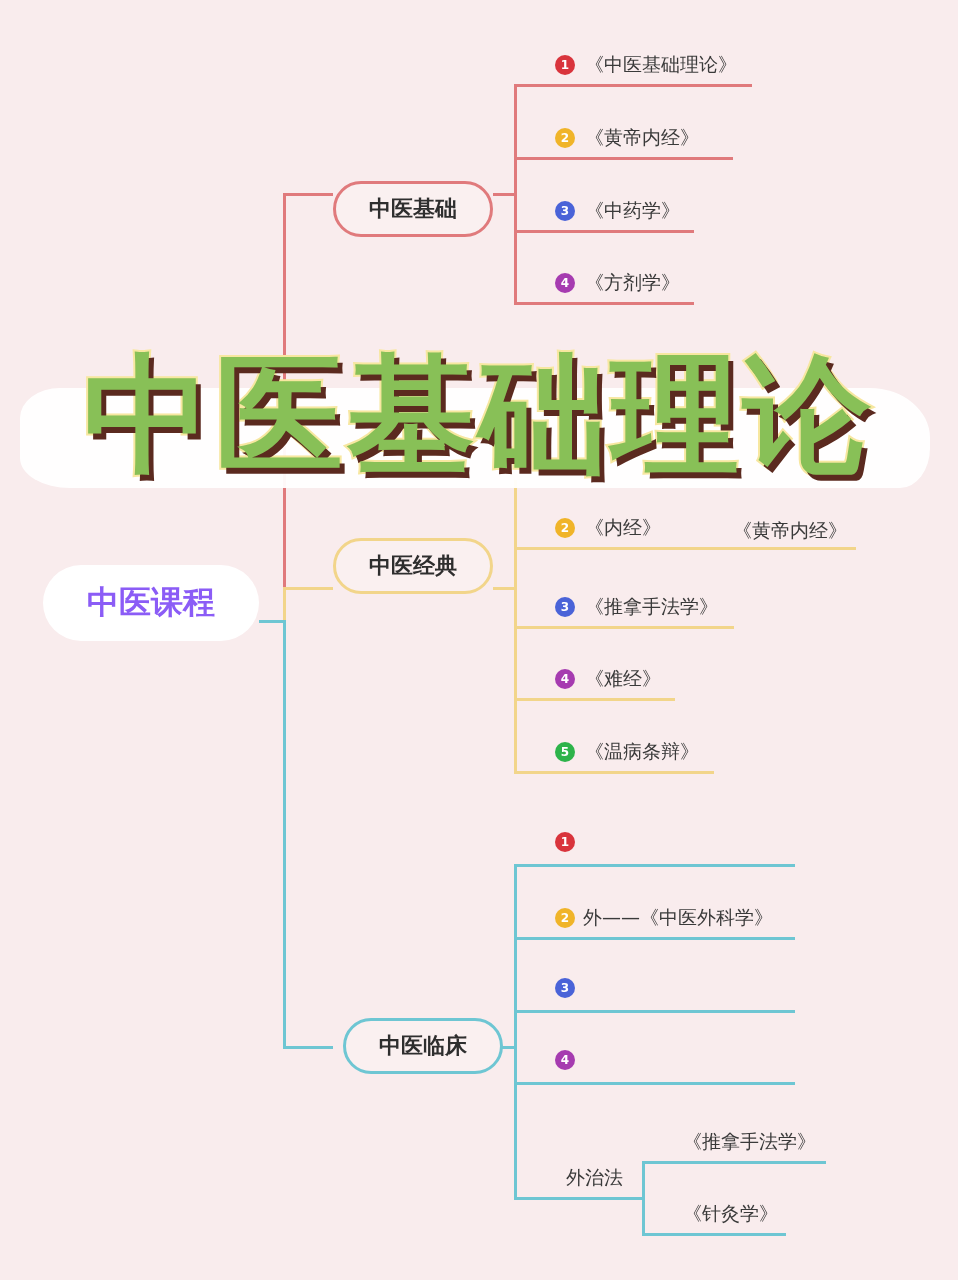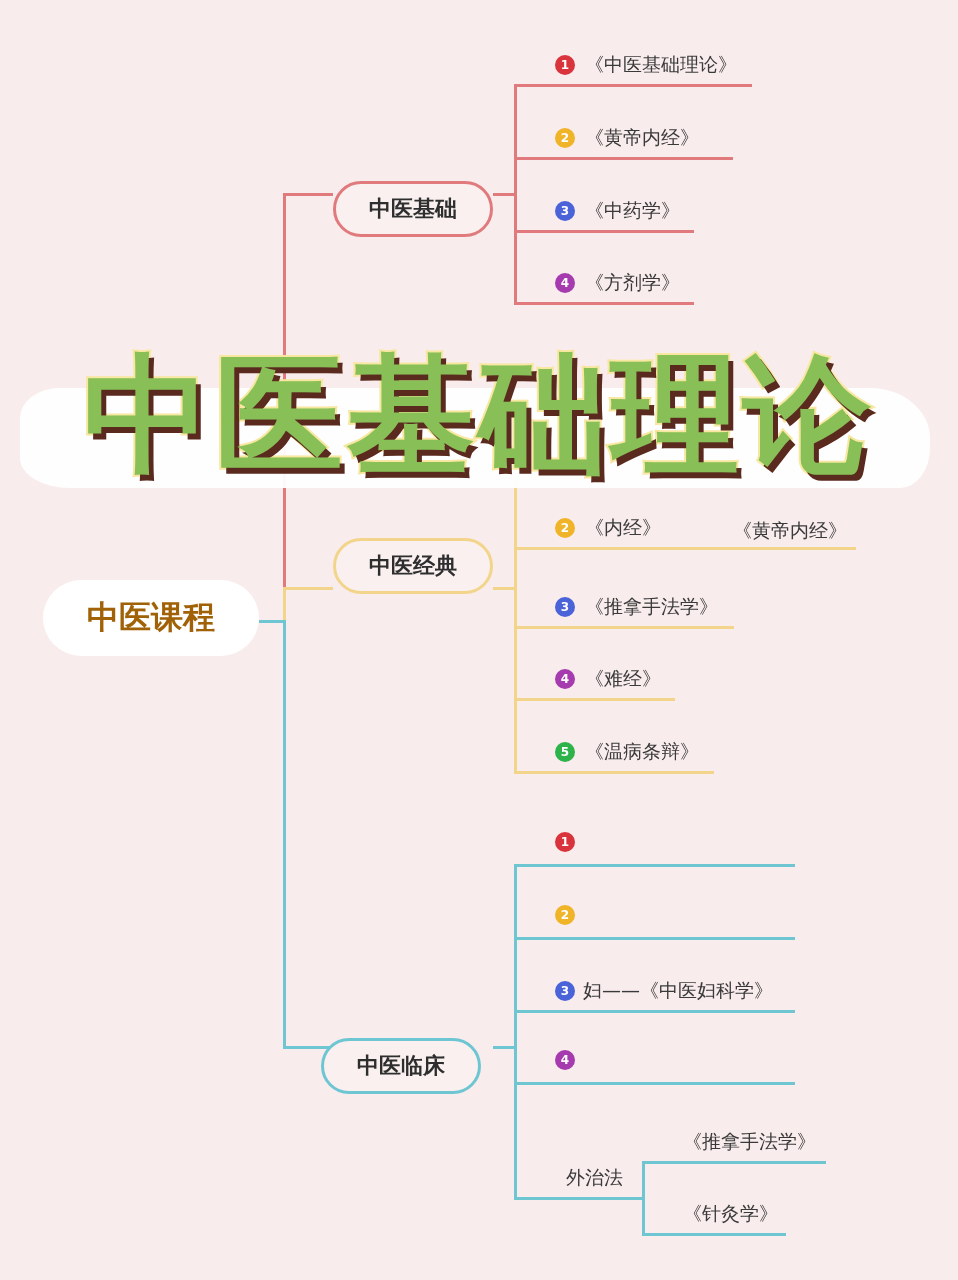--- a/index.html
+++ b/index.html
@@ -10,24 +10,24 @@
     color:#333333;
   }
   .line { position:absolute; }
   .v { width:3px; }
   .h { height:3px; }
   .red { background:#e07a7c; }
   .yel { background:#f2d58a; }
   .blu { background:#6ec6d3; }
 
   .root {
-    position:absolute; left:43px; top:580px; width:216px; height:76px;
+    position:absolute; left:43px; top:565px; width:216px; height:76px;
     background:#ffffff; border-radius:38px;
     display:flex; align-items:center; justify-content:center;
-    font-size:32px; font-weight:bold; color:#a16207;
+    font-size:32px; font-weight:bold; color:#8b5cf6;
   }
   .node {
     position:absolute; width:160px; height:56px; border-radius:28px;
     background:#faf0f0; box-sizing:border-box; border:3px solid;
     display:flex; align-items:center; justify-content:center;
     font-size:22px; font-weight:bold; color:#2e2e2e;
   }
   .leaf {
     position:absolute; display:flex; align-items:center; gap:10px;
     font-size:19px; color:#3a3a3a; white-space:nowrap;
@@ -94,21 +94,21 @@
 <div class="root">
   <span>中医课程</span>
 </div>
 
 <div class="node" style="left:333px; top:181px; border-color:#e07a7c;">
   <span>中医基础</span>
 </div>
 <div class="node" style="left:333px; top:538px; border-color:#f2d58a;">
   <span>中医经典</span>
 </div>
-<div class="node" style="left:321px; top:1018px; border-color:#6ec6d3;margin-top:20px;">
+<div class="node" style="left:343px; top:1018px; border-color:#6ec6d3;">
   <span>中医临床</span>
 </div>
 
 <div class="leaf" style="left:555px; top:52px;">
   <span class="num" style="background:#d9343c;">1</span>
   <span>《中医基础理论》</span>
 </div>
 <div class="leaf" style="left:555px; top:125px;">
   <span class="num" style="background:#f0b429;">2</span>
   <span>《黄帝内经》</span>
@@ -138,24 +138,24 @@
 <div class="leaf" style="left:555px; top:739px;">
   <span class="num" style="background:#2db34a;">5</span>
   <span>《温病条辩》</span>
 </div>
 
 <div class="leaf" style="left:555px; top:832px; gap:8px;">
   <span class="num" style="background:#d9343c;">1</span>
 </div>
 <div class="leaf" style="left:555px; top:905px; gap:8px;">
   <span class="num" style="background:#f0b429;">2</span>
+  <span>外——《中医外科学》</span>
 </div>
 <div class="leaf" style="left:555px; top:978px; gap:8px;">
   <span class="num" style="background:#4a63d8;">3</span>
-  <span>妇——《中医妇科学》</span>
 </div>
 <div class="leaf" style="left:555px; top:1050px; gap:8px;">
   <span class="num" style="background:#a63bb0;">4</span>
 </div>
 
 <div class="plain" style="left:566px; top:1165px;">外治法</div>
 <div class="plain" style="left:683px; top:1129px;">《推拿手法学》</div>
 <div class="plain" style="left:683px; top:1201px;">《针灸学》</div>
 
 <div class="title-band"></div>

